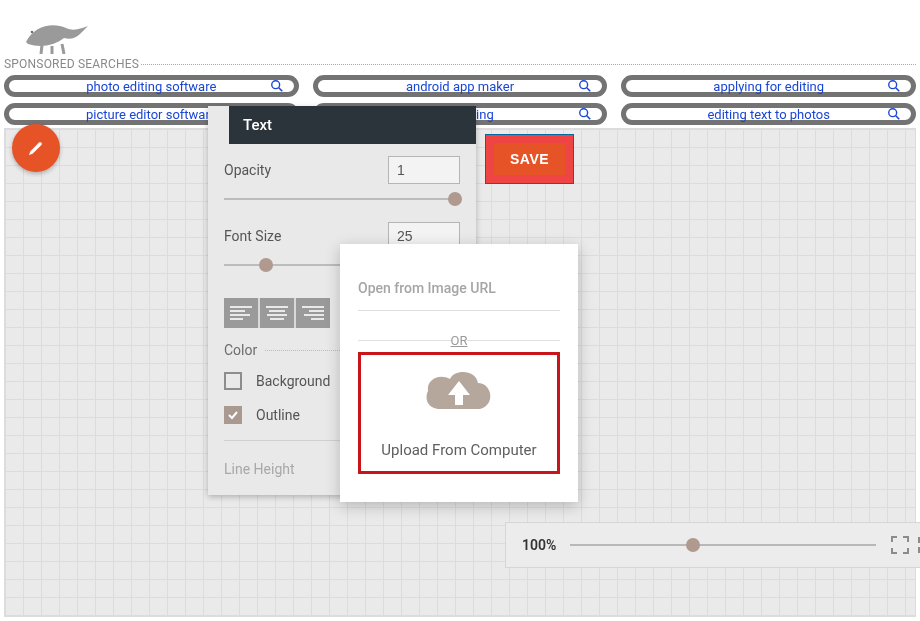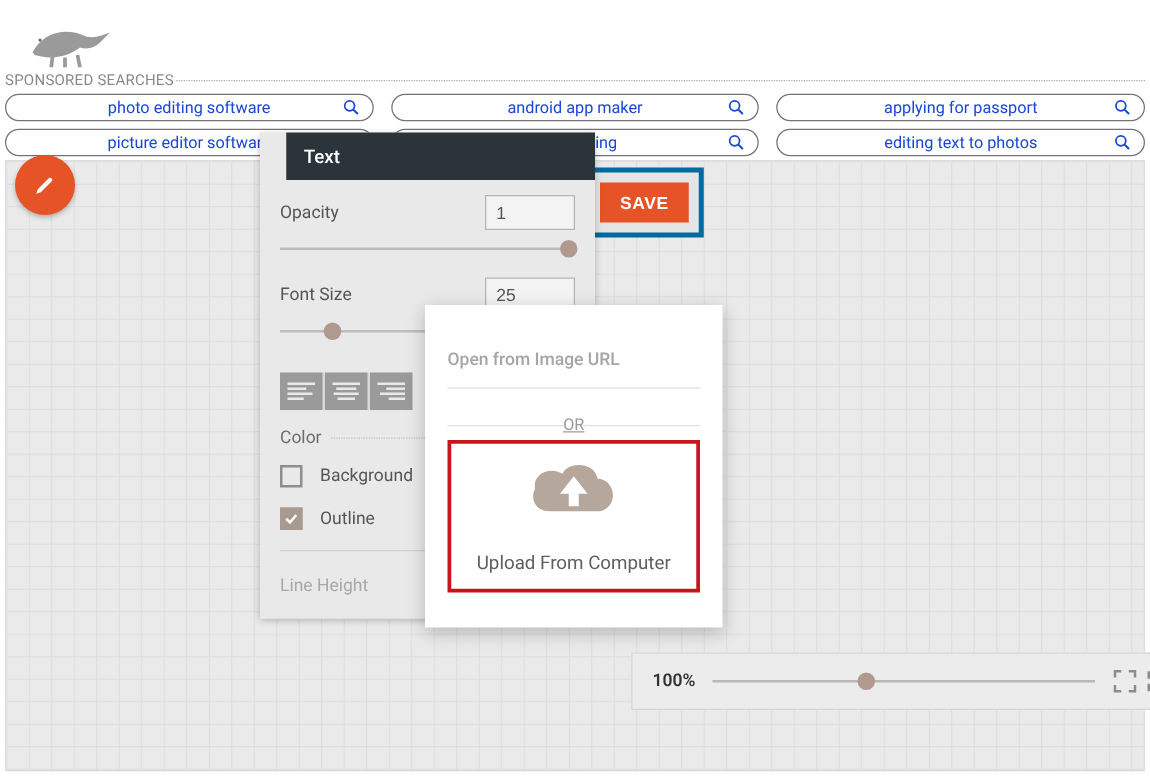--- a/index.html
+++ b/index.html
@@ -46,21 +46,21 @@
     top: 75px; left: 4px; right: 4px;
   }
   .pill-row {
     display: flex;
     gap: 14px;
     margin-bottom: 6px;
   }
   .pill {
     flex: 1;
     height: 22px;
-    border: 1px solid #737373;
+    border: 5px solid #737373;
     border-radius: 11px;
     display: flex;
     align-items: center;
     justify-content: center;
     position: relative;
     font-size: 13px;
     color: #1a46d6;
     cursor: pointer;
     background: #fff;
   }
@@ -94,24 +94,24 @@
     background: #e65326;
     display: flex; align-items: center; justify-content: center;
     box-shadow: 0 2px 4px rgba(0,0,0,0.25);
     cursor: pointer;
     z-index: 5;
   }
 
   
   .save-wrap {
     position: absolute;
-    left: 468px; top: 134px;
-    background: #e5e5e5;
+    left: 485px; top: 134px;
+    background: #ef4444;
     padding: 8px;
-    border: 4px solid #0369a1;
+    border: 1px solid #0369a1;
     z-index: 3;
   }
   .save-btn {
     background: #e65326;
     color: #fff;
     font-weight: 600;
     font-size: 14px;
     letter-spacing: 0.5px;
     border: none;
     padding: 8px 16px;
@@ -319,21 +319,21 @@
     <div class="pill">
       <span>android app maker</span>
       <span class="glass">
         <svg viewBox="0 0 16 16">
             <circle cx="6.5" cy="6.5" r="4.5" stroke="#1a46d6" stroke-width="1.6" fill="none"></circle>
             <line x1="10" y1="10" x2="14" y2="14" stroke="#1a46d6" stroke-width="1.8"></line>
           </svg>
       </span>
     </div>
     <div class="pill">
-      <span>applying for passport</span>
+      <span>applying for editing</span>
       <span class="glass">
         <svg viewBox="0 0 16 16">
             <circle cx="6.5" cy="6.5" r="4.5" stroke="#1a46d6" stroke-width="1.6" fill="none"></circle>
             <line x1="10" y1="10" x2="14" y2="14" stroke="#1a46d6" stroke-width="1.8"></line>
           </svg>
       </span>
     </div>
   </div>
   <div class="pill-row">
     <div class="pill">

